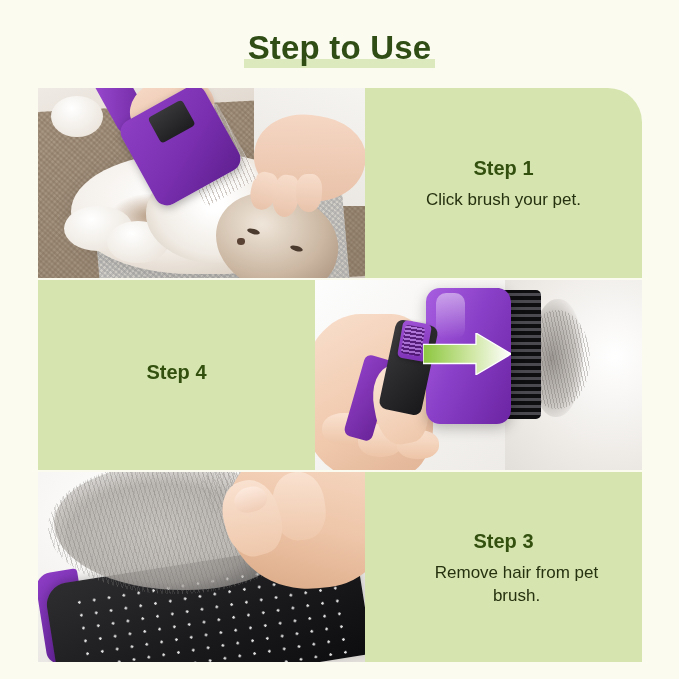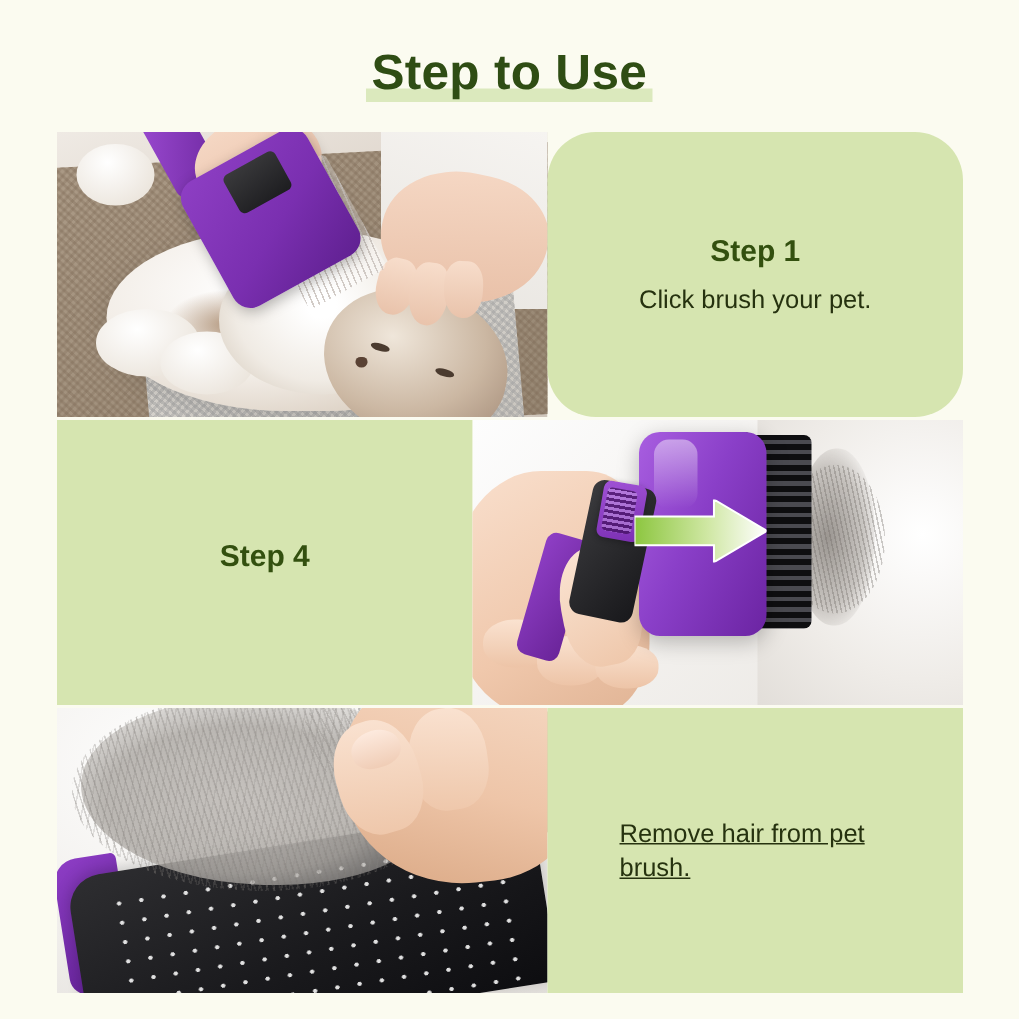--- a/index.html
+++ b/index.html
@@ -66,21 +66,21 @@
     height: 190px;
     display: flex;
   }
   .row-1 { top: 0; }
   .row-2 { top: 192px; }
   .row-3 { top: 384px; }
 
   .cell-photo { width: 327px; height: 100%; position: relative; overflow: hidden; }
   .cell-text  { width: 277px; height: 100%; background: #d6e5b0; position: relative; }
 
-  .row-1 .cell-text { border-top-right-radius: 34px; border-radius: 32px; }
+  .row-1 .cell-text { border-top-right-radius: 34px; }
   .row-3 .cell-photo { border-bottom-left-radius: 0; }
 
   .text-block {
     position: absolute;
     left: 0; right: 0;
     top: 50%;
     transform: translateY(-50%);
     padding: 0 22px;
   }
   .step-head {
@@ -90,21 +90,21 @@
     text-align: center;
     margin-bottom: 7px;
     line-height: 26px;
   }
   .step-desc {
     font-size: 17px;
     color: #26320f;
     line-height: 23px;
     text-align: center;
   }
-  .step-desc.left { text-align: left; padding-left: 26px; text-decoration: underline; }
+  .step-desc.left { text-align: center; padding-left: 26px; }
 
   
   .photo { position: absolute; inset: 0; }
 
   
   .p1 { background: linear-gradient(160deg,#efeae4 0%,#ded5cb 40%,#cfc6bb 100%); }
   .p1 .mat {
     position: absolute; left: -5%; top: 8%; width: 115%; height: 95%;
     background:
       repeating-linear-gradient(45deg, rgba(120,100,80,.30) 0 2px, rgba(255,255,255,0) 2px 4px),
@@ -473,19 +473,20 @@
         <div class="wrist"></div>
         <div class="hand"></div>
         <div class="finger fg2"></div>
         <div class="finger fg1"></div>
         <div class="nail"></div>
       </div>
     </div>
 
     <div class="cell-text">
       <div class="text-block">
+        <div class="step-head">Step 3</div>
         <div class="step-desc left">Remove hair from pet brush.</div>
       </div>
     </div>
 
   </div>
 
 </div>
 
 </body></html>

